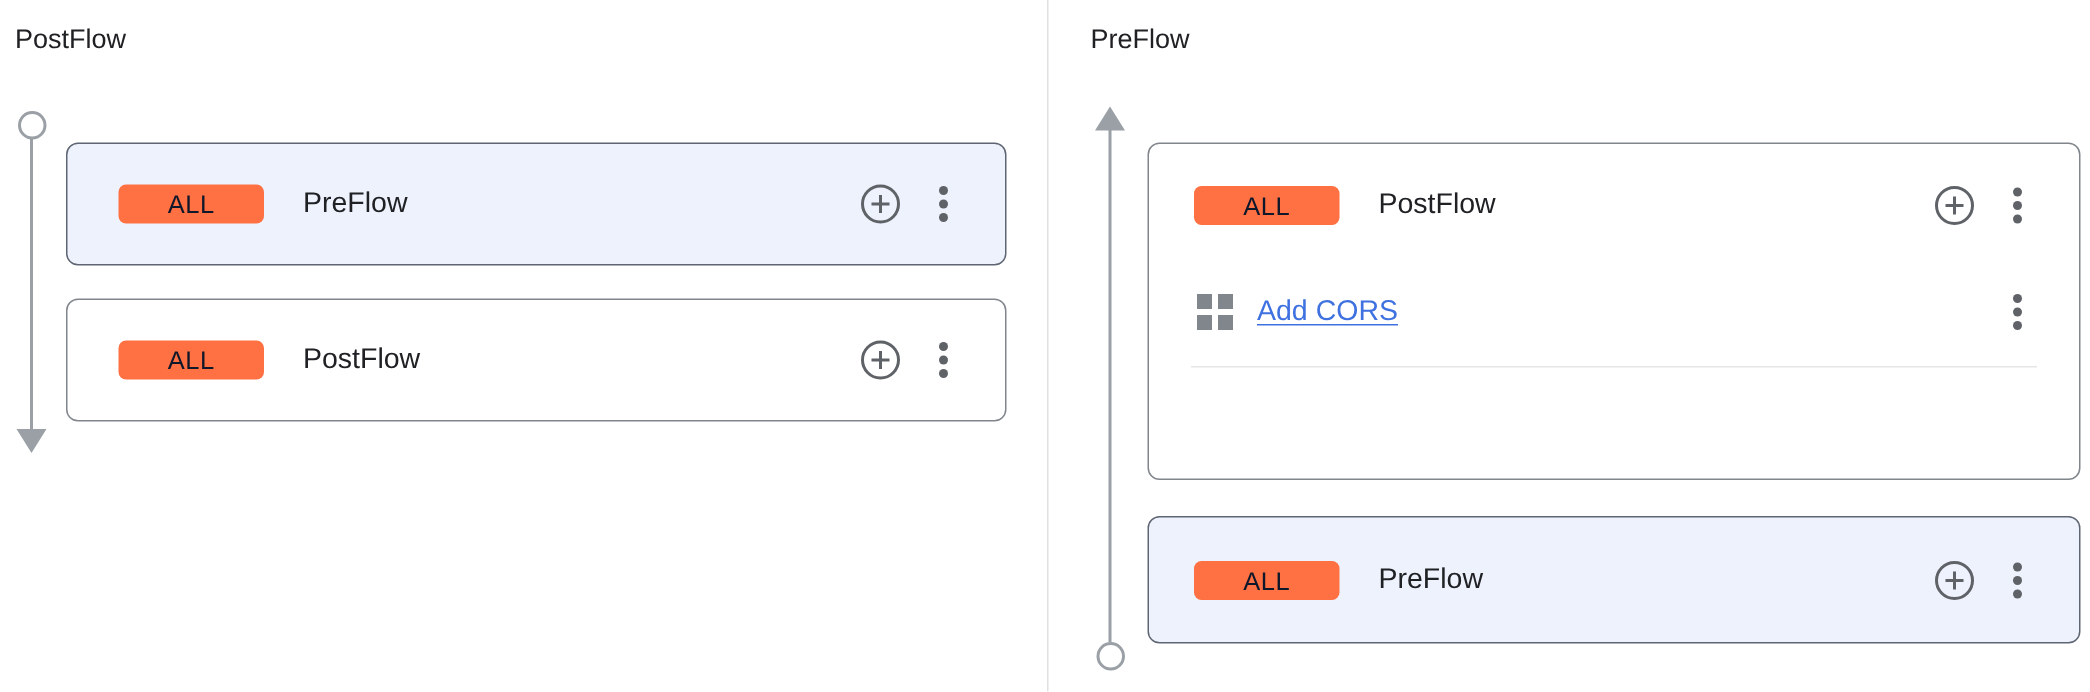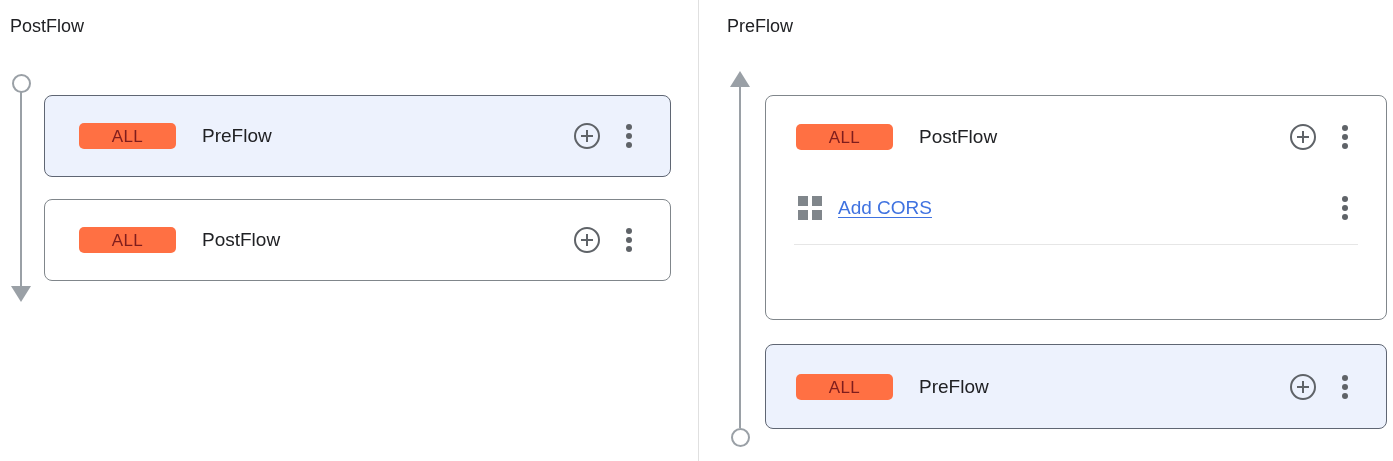--- a/index.html
+++ b/index.html
@@ -110,21 +110,21 @@
     align-items: center;
   }
   .badge {
     display: inline-flex;
     align-items: center;
     justify-content: center;
     width: 97px;
     height: 26px;
     border-radius: 5px;
     background: #ff7043;
-    color: #7f1d1d;
+    color: #0f172a;
     font-size: 17px;
     letter-spacing: 0.4px;
     line-height: 1;
     user-select: none;
   }
   .flow-name {
     font-size: 19px;
     color: #202124;
     font-weight: 400;
     white-space: nowrap;

